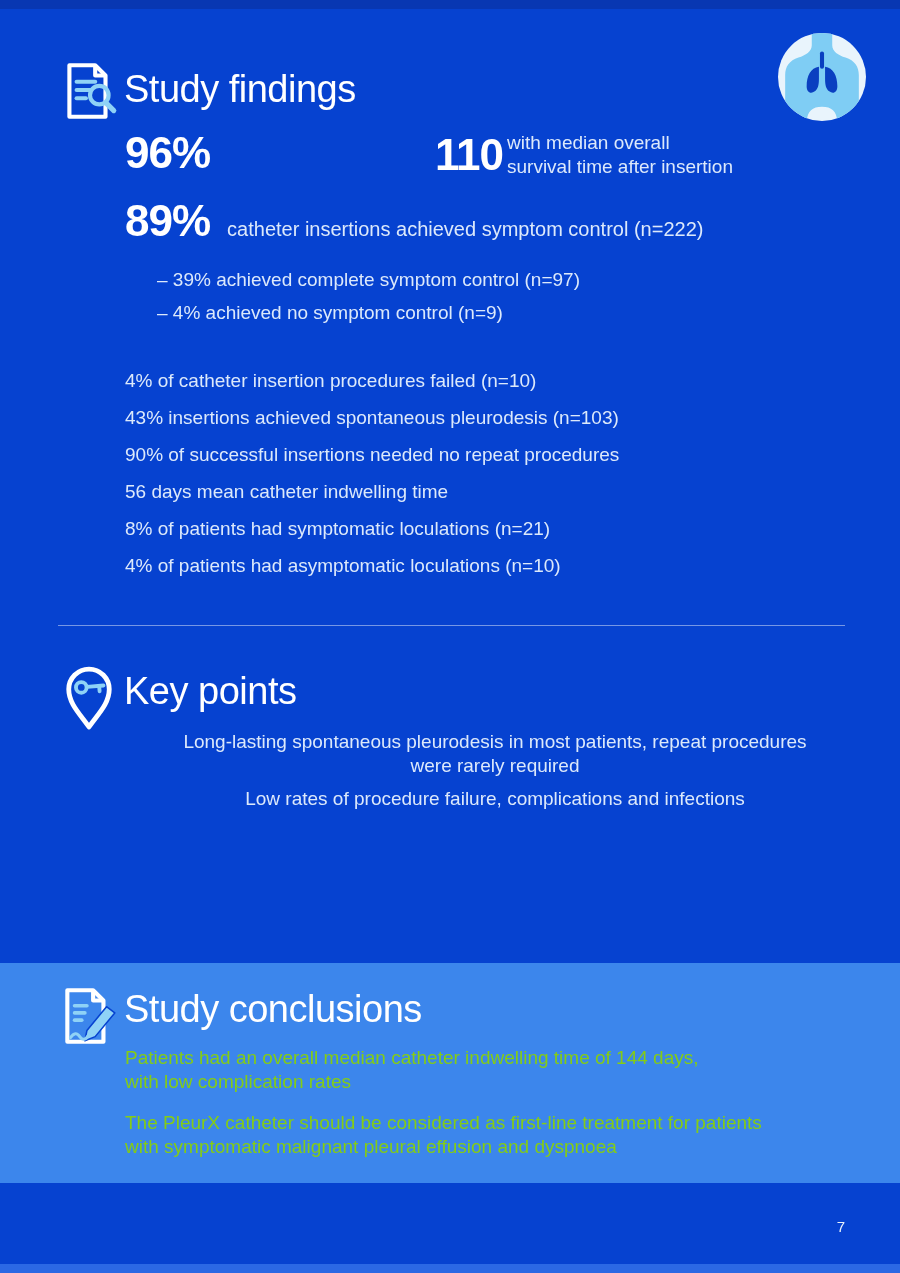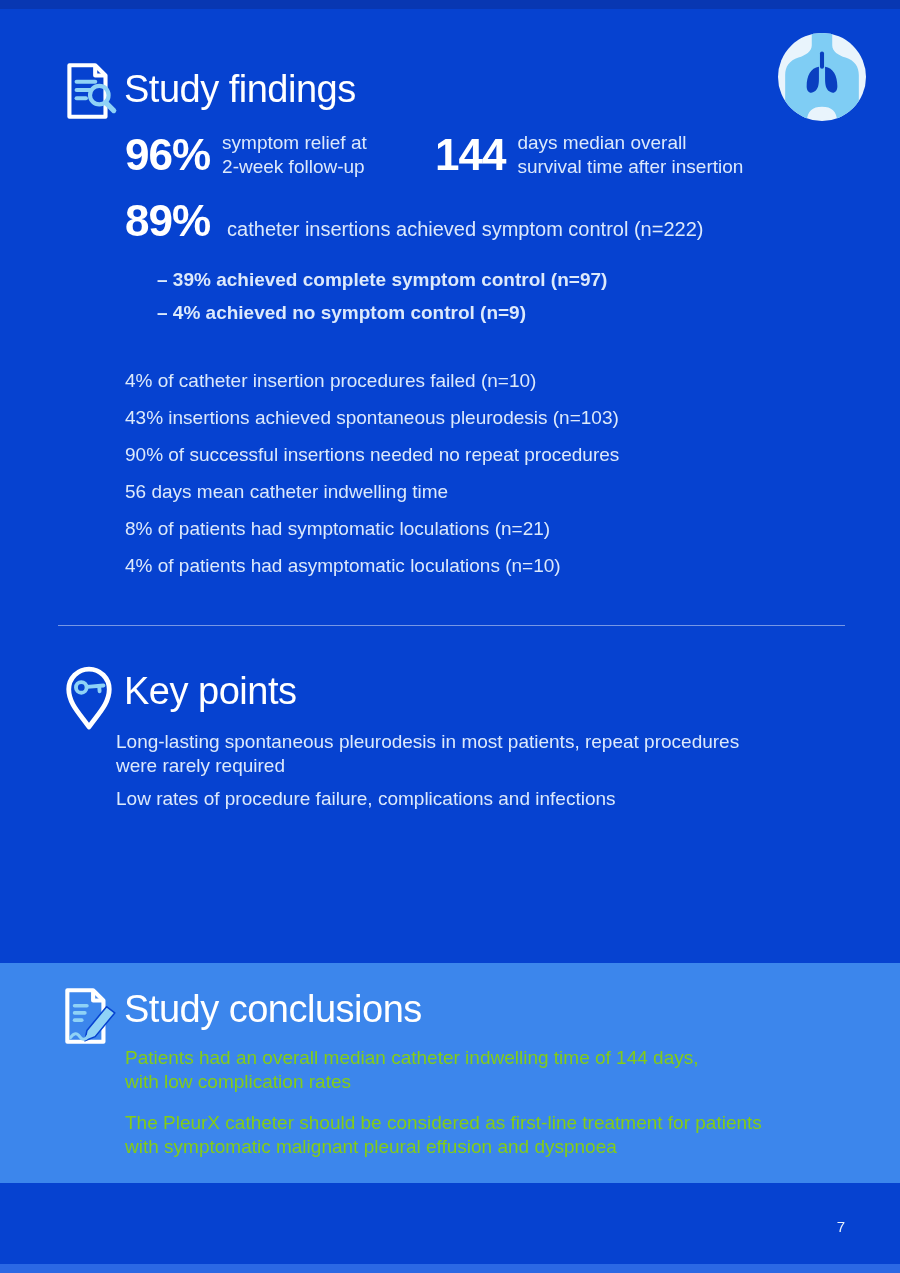--- a/index.html
+++ b/index.html
@@ -14,21 +14,21 @@
   .strip-top{top:0;height:9px;background:#0837b2;}
   .strip-bottom{bottom:0;height:9px;background:#2b68e4;}
 
   .section-title{
     position:absolute;color:#ffffff;font-size:38px;font-weight:400;
     letter-spacing:-0.5px;white-space:nowrap;text-align:center;
   }
   .icon-box{position:absolute;}
 
   
-  .stat{position:absolute;display:flex;align-items:center;gap:12px;}
+  .stat{position:absolute;display:flex;align-items:center;gap:4px;}
   .stat-value{color:#ffffff;font-size:44px;font-weight:700;letter-spacing:-1px;line-height:1;}
   .stat-label{font-size:19px;line-height:24px;color:#dce9fb;white-space:pre-line;}
 
   .headline-stat{position:absolute;display:flex;align-items:baseline;gap:17px;}
   .headline-stat .stat-value{font-size:44px;}
   .headline-stat .stat-label{font-size:20px;white-space:nowrap;}
 
   .sub-list{position:absolute;}
   .sub-list .li{font-size:19px;line-height:24px;margin-bottom:9px;white-space:nowrap;}
 
@@ -78,35 +78,33 @@
         <path d="M33 -2 h20 v14 c0 6 6 10 13 12 c9 3 13 9 13 17 v47 h-21 c0 -11 -5 -16 -15 -16 s-15 5 -15 16 h-21 v-47 c0 -8 4 -14 13 -17 c7 -2 13 -6 13 -12 z" fill="#7fcdf4"></path>
         <rect x="41" y="18" width="4" height="17" rx="2" fill="#0a3fc0"></rect>
         <path d="M40 33 c-8 1 -12 9 -12 19 c0 6 4 8 8 5 c3 -2 4 -6 4 -12 z" fill="#0a3fc0"></path>
         <path d="M46 33 c8 1 12 9 12 19 c0 6 -4 8 -8 5 c-3 -2 -4 -6 -4 -12 z" fill="#0a3fc0"></path>
       </g>
     </svg>
   </div>
 
   <div class="stat" style="left:125px;top:131px;">
     <div class="stat-value">96%</div>
-    <div class="stat-label">symptom relief at
-2-week follow-up</div>
   </div>
   <div class="stat" style="left:435px;top:131px;">
-    <div class="stat-value">144</div>
-    <div class="stat-label">days median overall
+    <div class="stat-value">110</div>
+    <div class="stat-label">with median overall
 survival time after insertion</div>
   </div>
 
   <div class="headline-stat" style="left:125px;top:199px;">
     <div class="stat-value">89%</div>
     <div class="stat-label">catheter insertions achieved symptom control (n=222)</div>
   </div>
 
-  <div class="sub-list" style="left:157px;top:268px;font-weight:bold;">
+  <div class="sub-list" style="left:157px;top:268px;">
     <div class="li">– 39% achieved complete symptom control (n=97)</div>
     <div class="li">– 4% achieved no symptom control (n=9)</div>
   </div>
 
   <div class="find-list" style="left:125px;top:369px;">
     <div class="li">4% of catheter insertion procedures failed (n=10)</div>
     <div class="li">43% insertions achieved spontaneous pleurodesis (n=103)</div>
     <div class="li">90% of successful insertions needed no repeat procedures</div>
     <div class="li">56 days mean catheter indwelling time</div>
     <div class="li">8% of patients had symptomatic loculations (n=21)</div>
@@ -118,21 +116,21 @@
   <div class="icon-box" style="left:62px;top:662px;width:54px;height:72px;">
     <svg width="54" height="72" viewBox="0 0 56 72">
       <path d="M28 66 C 19 53, 7 42, 7 27 a21 21 0 1 1 42 0 C 49 42, 37 53, 28 66 z" fill="none" stroke="#ffffff" stroke-width="5" stroke-linejoin="round"></path>
       <circle cx="20" cy="25" r="5.5" fill="none" stroke="#8fd2f6" stroke-width="4"></circle>
       <line x1="26" y1="24.5" x2="43" y2="23" stroke="#8fd2f6" stroke-width="4" stroke-linecap="round"></line>
       <line x1="38.5" y1="23.5" x2="39" y2="29" stroke="#8fd2f6" stroke-width="4" stroke-linecap="round"></line>
     </svg>
   </div>
   <div class="section-title" style="left:124px;top:670px;">Key points</div>
 
-  <div class="para-list" style="left:116px;top:730px;">
+  <div class="para-list" style="left:125px;top:730px;text-align:center;">
     <div class="para">Long-lasting spontaneous pleurodesis in most patients, repeat procedures
 were rarely required</div>
     <div class="para">Low rates of procedure failure, complications and infections</div>
   </div>
 
   <div class="conclusions-band"></div>
 
   <div class="icon-box" style="left:56px;top:983px;width:66px;height:66px;">
     <svg width="66" height="66" viewBox="0 0 64 64">
       <path d="M11 7 h25 l10 10 v40 h-35 z" fill="none" stroke="#ffffff" stroke-width="4" stroke-linejoin="round"></path>

